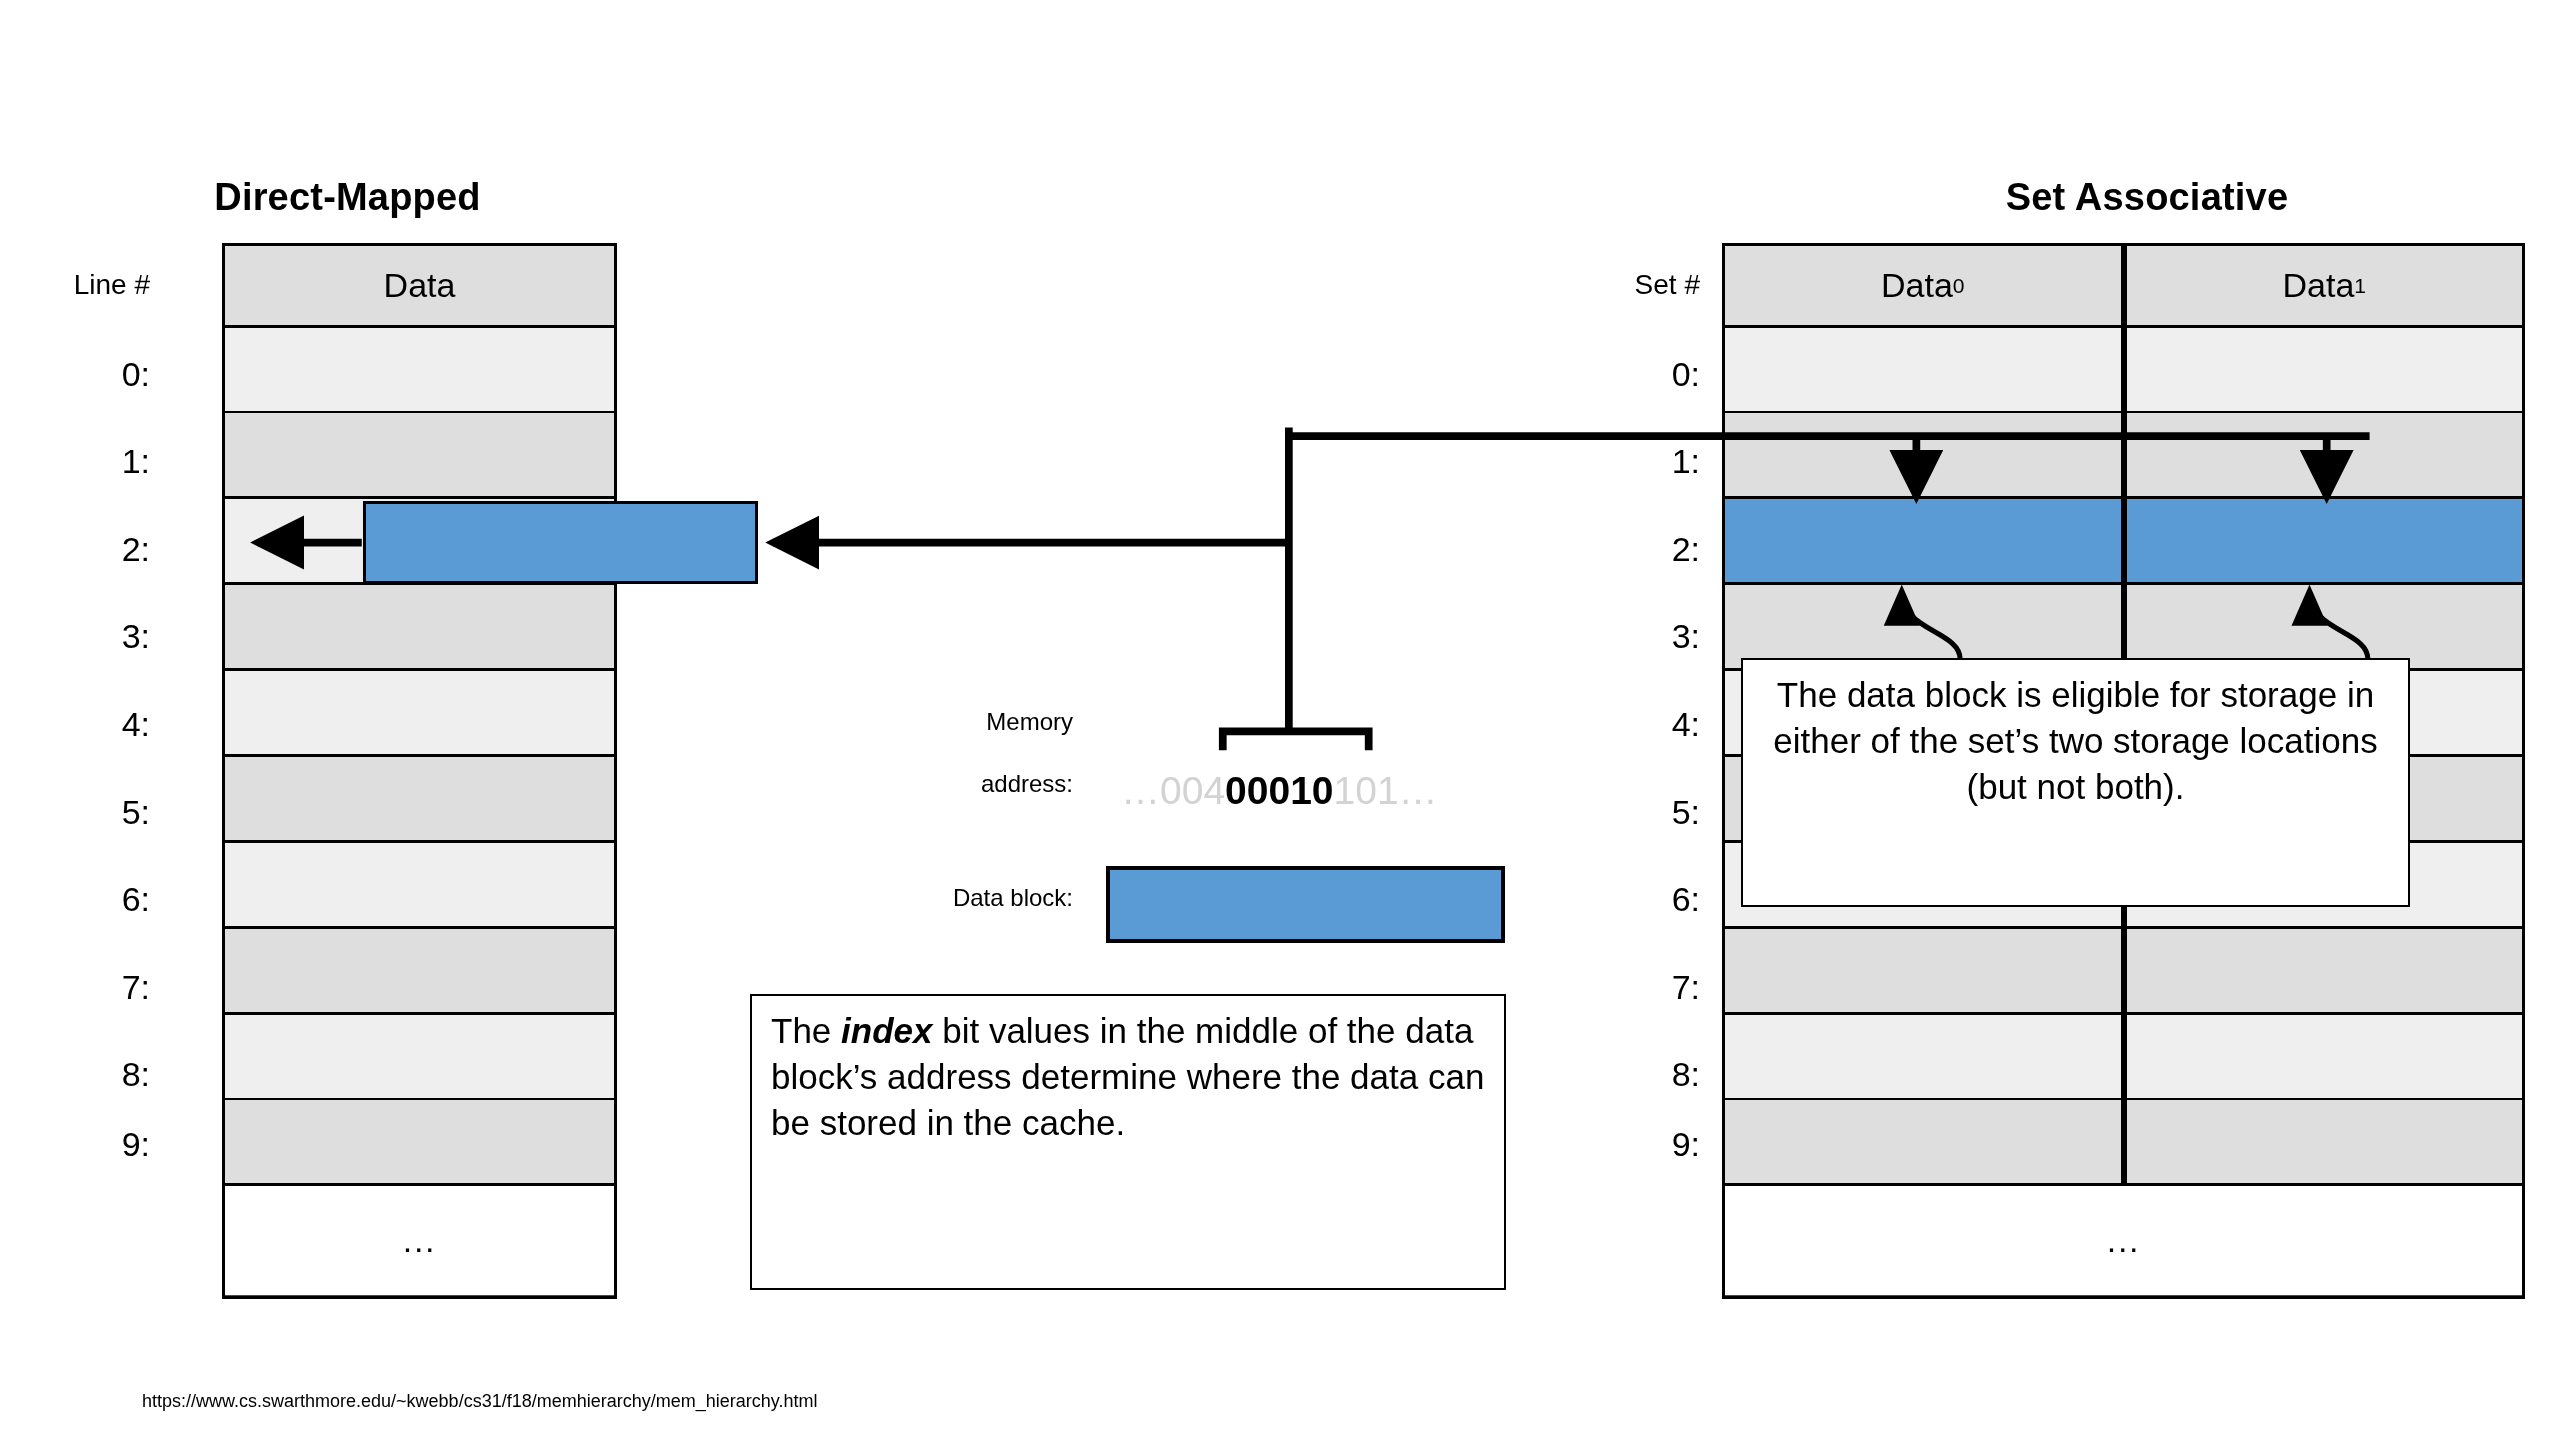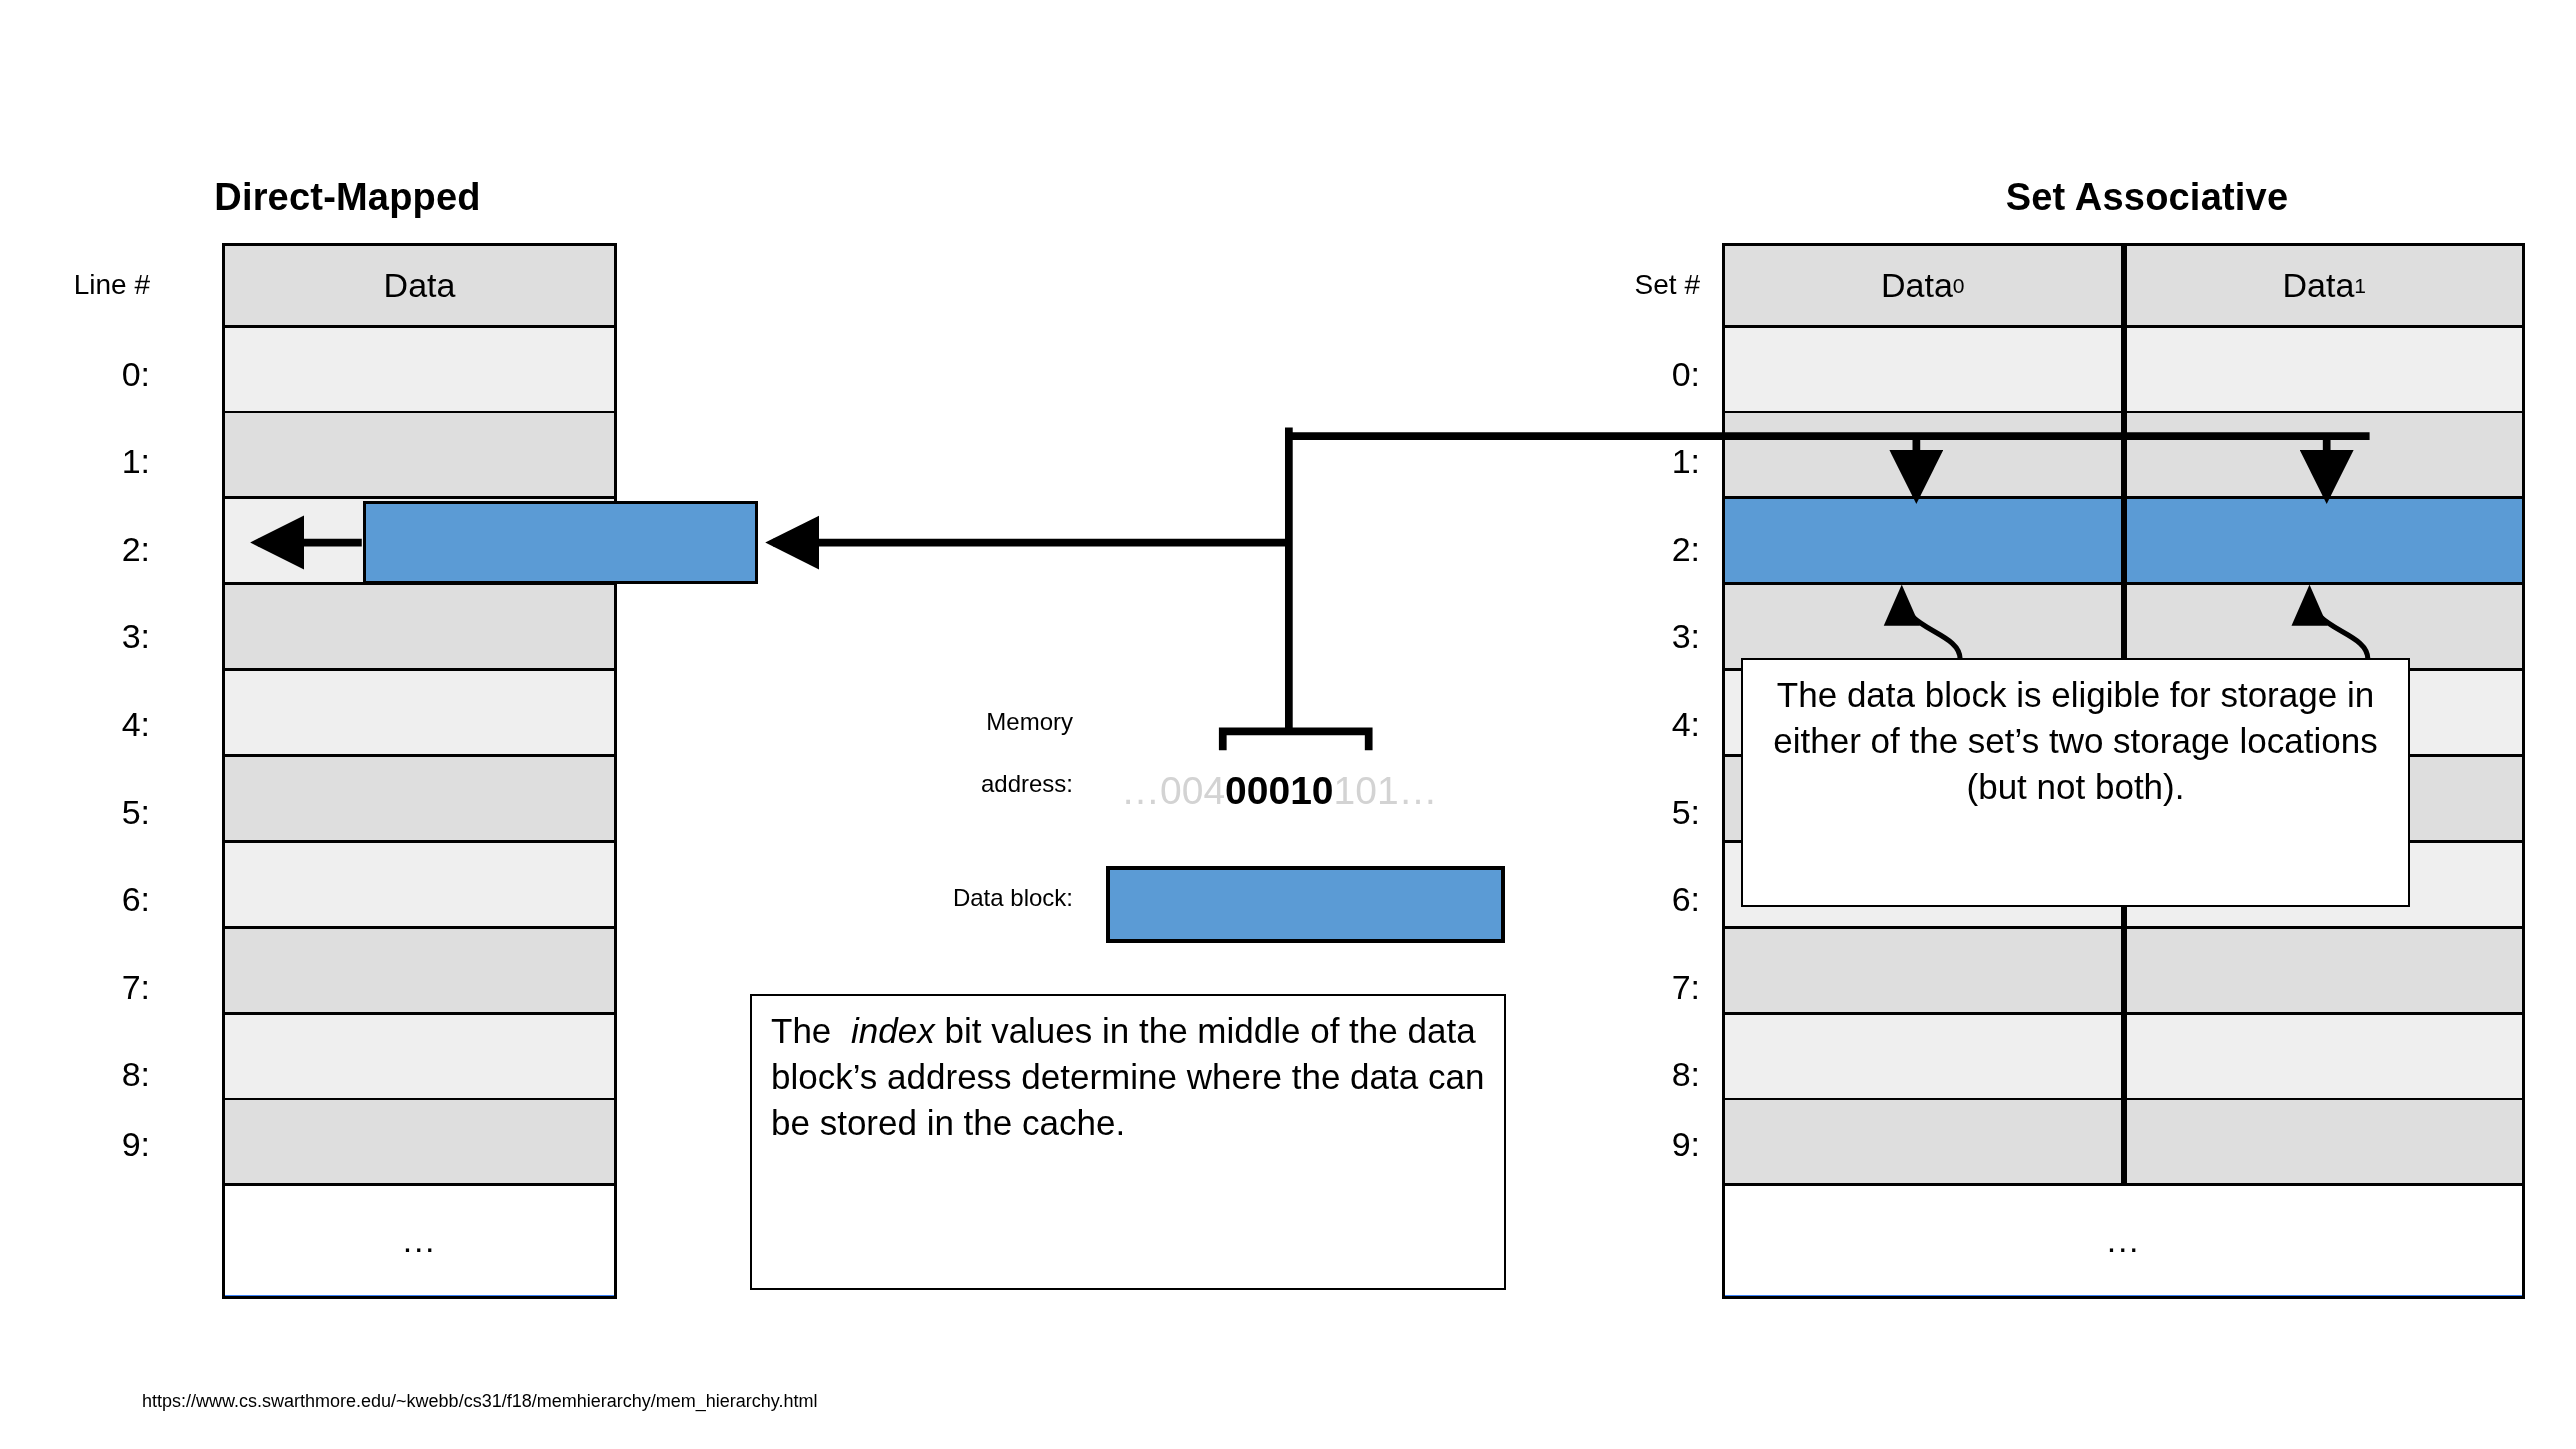--- a/index.html
+++ b/index.html
@@ -12,21 +12,21 @@
   .title{position:absolute;font-weight:bold;font-size:38px;text-align:center;
          letter-spacing:0.2px;white-space:nowrap;}
   #title-left{left:103px;top:176px;width:489px;}
   #title-right{left:1722px;top:176px;width:850px;}
 
   
   .gutter{position:absolute;font-size:34px;text-align:right;white-space:nowrap;}
   .gutter-head{position:absolute;font-size:28px;text-align:right;white-space:nowrap;}
 
   
-  .cache-table{position:absolute;border:3.4px solid #000;box-sizing:border-box;background:#3b82f6;text-decoration:underline;}
+  .cache-table{position:absolute;border:3.4px solid #000;box-sizing:border-box;background:#b91c1c;text-decoration:underline;}
   .trow{position:absolute;left:0;width:100%;box-sizing:border-box;
         border-bottom:3.4px solid #000;display:flex;}
   .trow:last-child{border-bottom:none;}
   .tcell{flex:1 1 0;box-sizing:border-box;display:flex;align-items:center;
          justify-content:center;font-size:34px;}
   .tcell.split{border-right:6.9px solid #000;}
   .hdr{background:#dedede;font-size:34px;}
   .shadeA{background:#efefef;}
   .shadeB{background:#dedede;}
   .white{background:#ffffff;}
@@ -48,21 +48,21 @@
 
   
   #datablock-swatch{position:absolute;background:#5b9bd5;border:4.3px solid #000;
                     box-sizing:border-box;}
 
   
   .callout{position:absolute;background:#fff;border:2.6px solid #000;box-sizing:border-box;
            font-size:35px;line-height:1.32;padding:12px 19px;}
   #callout-left{text-align:left;}
   #callout-right{text-align:center;}
-  .callout em{font-style:italic;font-weight:normal;margin-left:10px;}
+  .callout em{font-style:italic;font-weight:bold;}
 
   
   #footer-url{position:absolute;font-size:18px;white-space:nowrap;}
 
   
   #wires{position:absolute;left:0;top:0;width:2576px;height:1449px;pointer-events:none;}
 </style>
 </head>
 <body>
 

